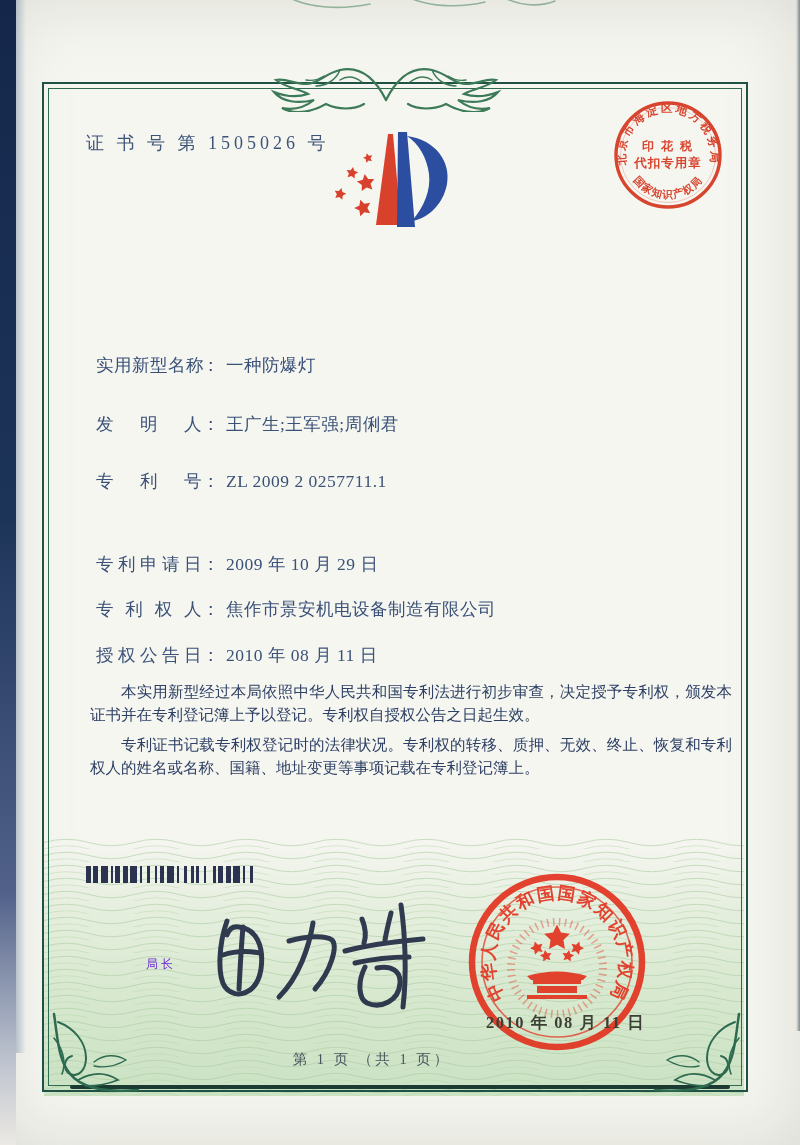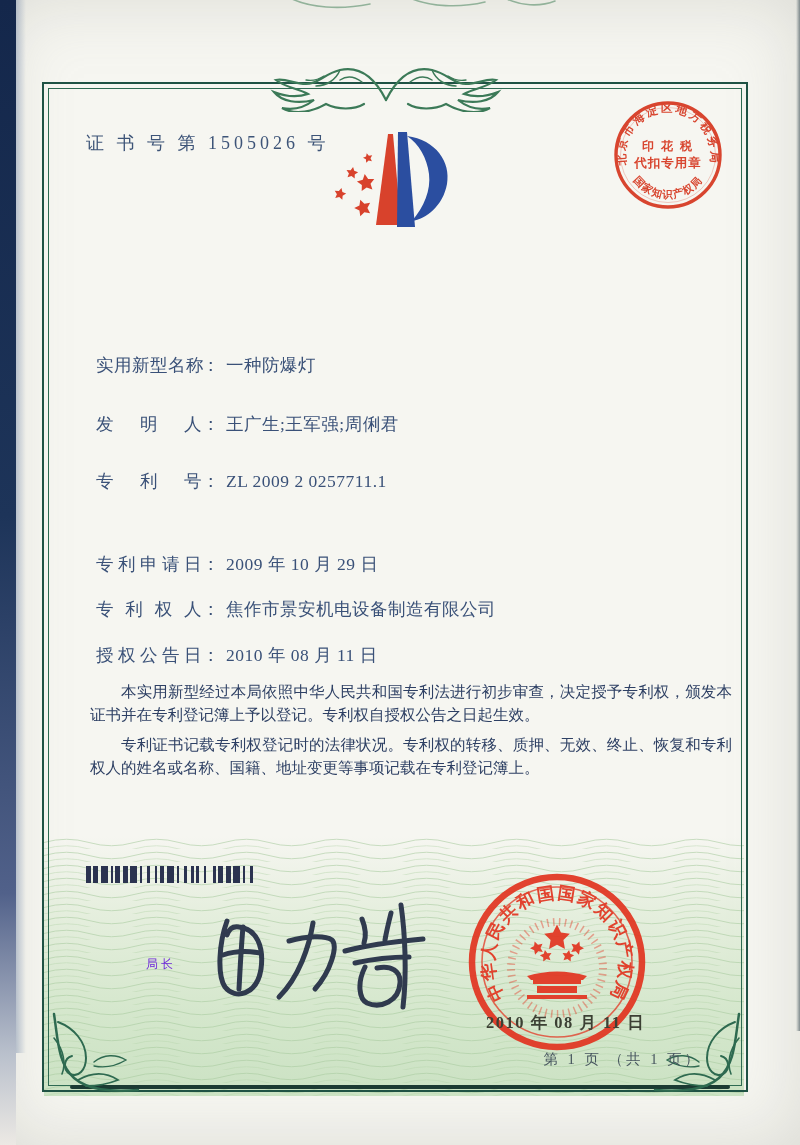--- a/index.html
+++ b/index.html
@@ -35,21 +35,21 @@
   .paras{position:absolute;left:84px;top:674px;width:654px;font-size:15.5px;line-height:23.4px;
      color:#2e4064;text-align:justify;}
   .paras p{margin:6px;text-indent:2em;}
   .barcode{position:absolute;left:86px;top:866px;height:17px;width:182px;}
   .barcode i{position:absolute;top:0;bottom:0;background:#2b3350;}
   .sig-role{position:absolute;left:146px;top:948px;font-size:12px;color:#6d28d9;letter-spacing:3px;margin-top:8px;}
   .sig-svg{position:absolute;left:205px;top:893px;}
   .seal-svg{position:absolute;left:465px;top:870px;}
   .seal-date{position:absolute;left:486px;top:1012px;font-size:16.5px;color:#3c4034;
      letter-spacing:1.5px;z-index:5;font-weight:bold;}
-  .footer{position:absolute;left:42px;top:1050px;width:660px;text-align:right;
+  .footer{position:absolute;left:42px;top:1050px;width:660px;text-align:center;
      font-size:14.5px;color:#46555e;letter-spacing:3px;}
   .logo-svg{position:absolute;left:330px;top:128px;}
   .stamp-svg{position:absolute;left:610px;top:97px;}
   .orn-top{position:absolute;left:266px;top:54px;}
   .orn-top-edge{position:absolute;left:250px;top:-2px;opacity:.55;}
   .orn-bl{position:absolute;left:46px;top:1010px;}
   .orn-br{position:absolute;left:649px;top:1010px;}
 </style>
 </head>
 <body>

